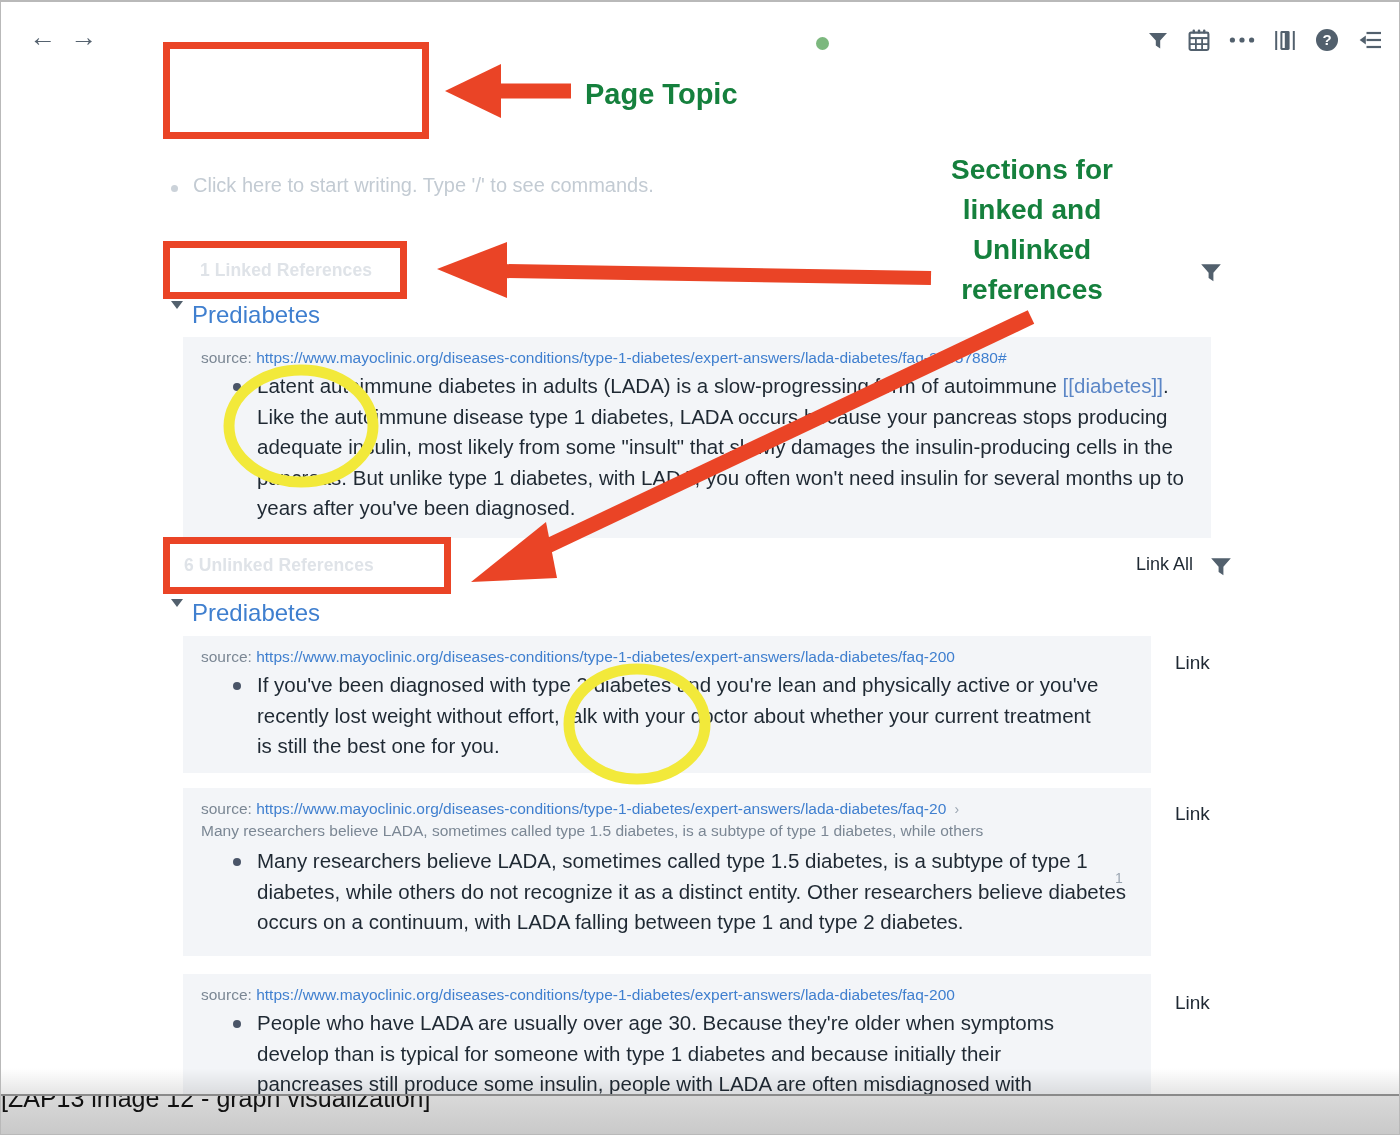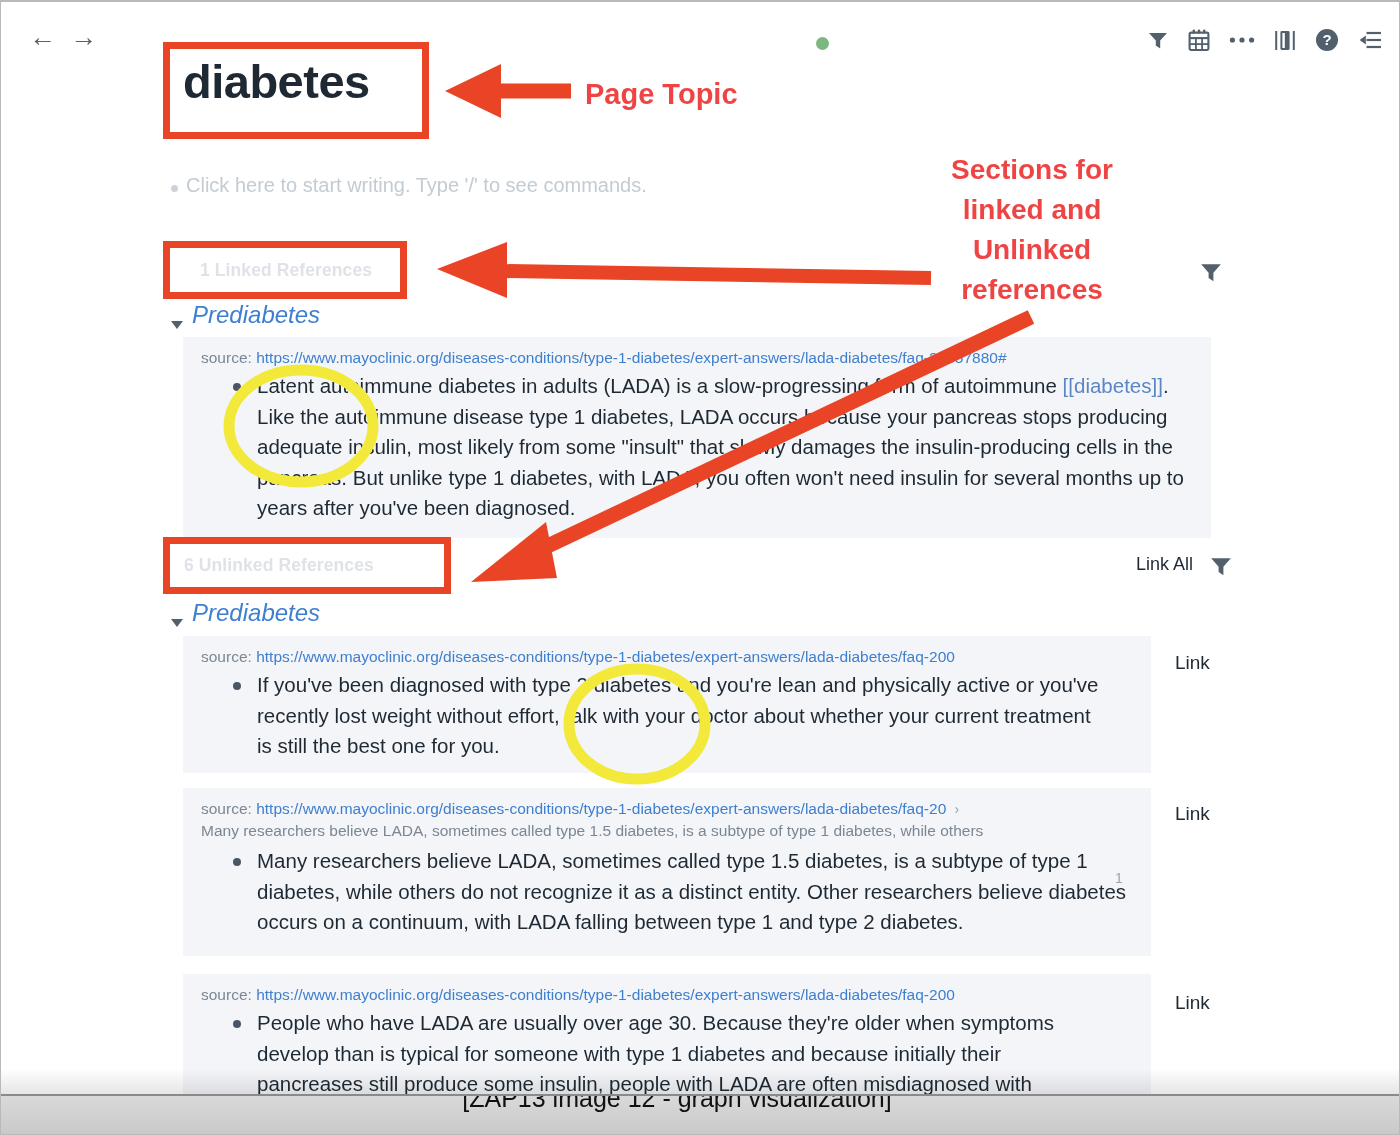--- a/index.html
+++ b/index.html
@@ -88,21 +88,21 @@
     letter-spacing: -0.5px;
     color: #1f2933;
   }
 
   
   #placeholder-row {
     position: absolute;
     left: 170px; top: 172px;
     display: flex;
     align-items: flex-start;
-    gap: 8px;
+    gap: 15px;
   }
   #placeholder-row .bullet {
     width: 7px; height: 7px;
     border-radius: 50%;
     background: #cbd2d9;
     margin-top: 11px;
   }
   #placeholder-row .ph-text {
     font-size: 20px;
     color: #c3cbd3;
@@ -132,24 +132,23 @@
     left: 1135px; top: 552px;
     font-size: 18px;
     color: #1f2933;
     cursor: pointer;
   }
 
   
   .group-title {
     position: absolute;
     display: flex;
-    align-items: flex-end;
+    align-items: flex-start;
     gap: 9px;
     cursor: pointer;
-    font-style: italic;
   }
   .group-title .tri {
     width: 0; height: 0;
     border-left: 6px solid transparent;
     border-right: 6px solid transparent;
     border-top: 8px solid #52606d;
   }
   .group-title .gt-text {
     font-size: 24px;
     color: #3f7fcf;
@@ -229,21 +228,21 @@
     position: absolute;
     border: 7px solid #ea4426;
     background: transparent;
   }
   #ann-box-title    { left: 162px; top: 40px;  width: 266px; height: 97px; }
   #ann-box-linked   { left: 162px; top: 239px; width: 244px; height: 58px; }
   #ann-box-unlinked { left: 162px; top: 535px; width: 288px; height: 57px; }
 
   .ann-label {
     position: absolute;
-    color: #ef4444;
+    color: #15803d;
     font-weight: 700;
     font-size: 28px;
     line-height: 40px;
     text-align: center;
   }
   #ann-label-topic { left: 584px; top: 72px; font-size: 29px; }
   #ann-label-sections { left: 920px; top: 148px; width: 222px; }
 
   
   #bottom-strip {
@@ -251,21 +250,20 @@
     left: 0; bottom: 0;
     width: 1400px; height: 40px;
     background: linear-gradient(#d9d9d9, #c9c9c9);
     border-top: 2px solid #8a8a8a;
     overflow: hidden;
   }
   #bottom-caption {
     position: absolute;
     left: 0; top: -12px;
     width: 1352px;
-    text-align: center;
     font-size: 25px;
     color: #111;
     white-space: nowrap;
   }
   #page-shadow {
     position: absolute;
     left: 0; bottom: 40px;
     width: 1400px; height: 26px;
     background: linear-gradient(to bottom, rgba(255,255,255,0), rgba(0,0,0,0.10));
   }
@@ -335,21 +333,20 @@
           <line x1="8.5" y1="3" x2="23" y2="3" stroke="#52606d" stroke-width="2.2"></line>
           <line x1="8.5" y1="10" x2="23" y2="10" stroke="#52606d" stroke-width="2.2"></line>
           <line x1="8.5" y1="17" x2="23" y2="17" stroke="#52606d" stroke-width="2.2"></line>
           <path d="M7.8 5.6 L1.6 10 L7.8 14.4 Z" fill="#52606d"></path>
         </svg>
       </span>
 
     </div>
   </div>
 
-  <div id="page-title">diabetes</div>
 
   <div id="placeholder-row">
     <div class="bullet"></div>
     <div class="ph-text">Click here to start writing. Type '/' to see commands.</div>
   </div>
 
   <div class="section-head" id="linked-head">1 Linked References</div>
 
   <div class="head-filter" id="linked-filter">
     <svg width="24" height="24" viewBox="0 0 22 22">

